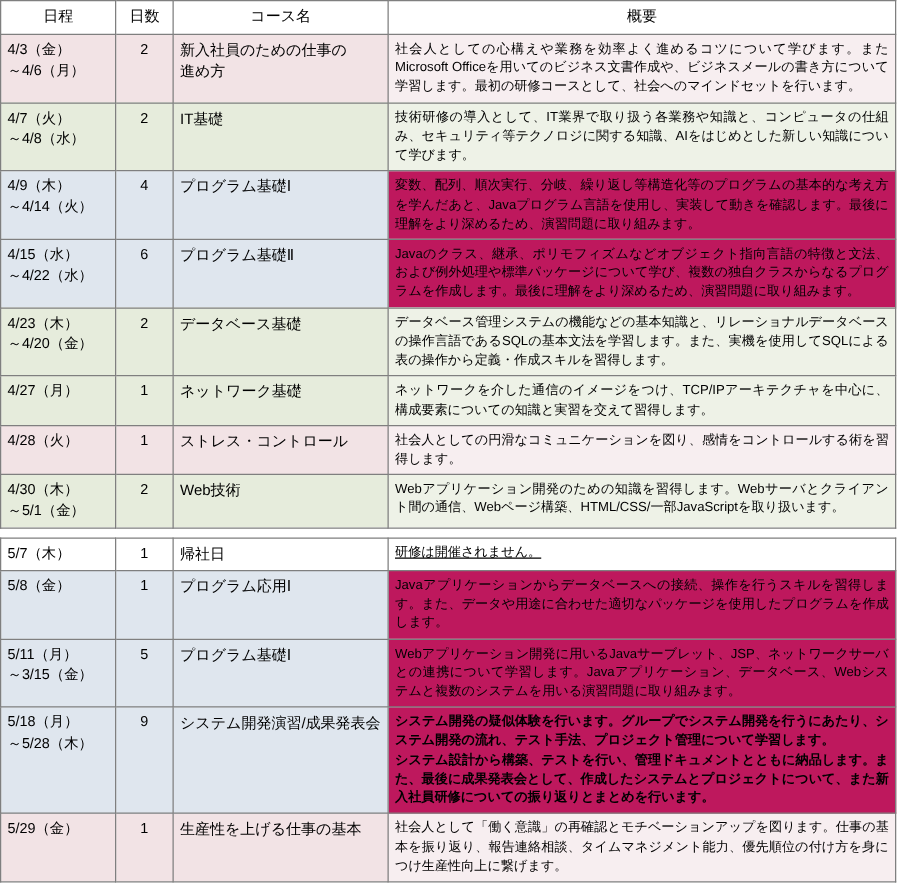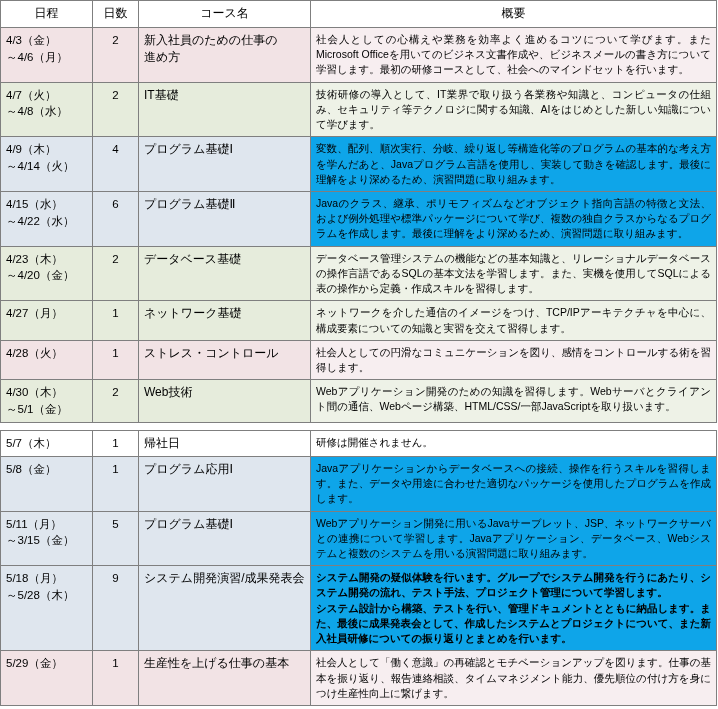--- a/index.html
+++ b/index.html
@@ -69,21 +69,21 @@
   tr.tint-pink  td.desc { background: #f7eef0; }
 
   tr.tint-green td.date,
   tr.tint-green td.days,
   tr.tint-green td.name { background: #e6ecdc; }
   tr.tint-green td.desc { background: #eef2e7; }
 
   tr.tint-blue  td.date,
   tr.tint-blue  td.days,
   tr.tint-blue  td.name { background: #dfe6ee; }
-  tr.tint-blue  td.desc { background: #0ea5e9; margin-left: 34px; }
+  tr.tint-blue  td.desc { background: #be185d; margin-left: 34px; }
 
   tr.tint-white td.date,
   tr.tint-white td.days,
   tr.tint-white td.name,
   tr.tint-white td.desc { background: #ffffff; }
 
   tr.spacer td {
     border: none;
     height: 7px;
     padding: 0;
@@ -164,21 +164,21 @@
         <td class="name">Web技術</td>
         <td class="desc" style="white-space: pre-line;">Webアプリケーション開発のための知識を習得します。Webサーバとクライアント間の通信、Webページ構築、HTML/CSS/一部JavaScriptを取り扱います。</td>
       </tr>
       <tr class="spacer">
         <td colspan="4"></td>
       </tr>
       <tr class="tint-white">
         <td class="date">5/7（木）</td>
         <td class="days">1</td>
         <td class="name">帰社日</td>
-        <td class="desc" style="white-space: pre-line;">研修は開催されません。</td>
+        <td class="desc" style="white-space: pre-line; text-decoration: underline;">研修は開催されません。</td>
       </tr>
       <tr class="tint-blue">
         <td class="date">5/8（金）</td>
         <td class="days">1</td>
         <td class="name">プログラム応用Ⅰ</td>
         <td class="desc" style="white-space: pre-line;">Javaアプリケーションからデータベースへの接続、操作を行うスキルを習得します。また、データや用途に合わせた適切なパッケージを使用したプログラムを作成します。</td>
       </tr>
       <tr class="tint-blue">
         <td class="date">5/11（月）
 ～3/15（金）</td>

